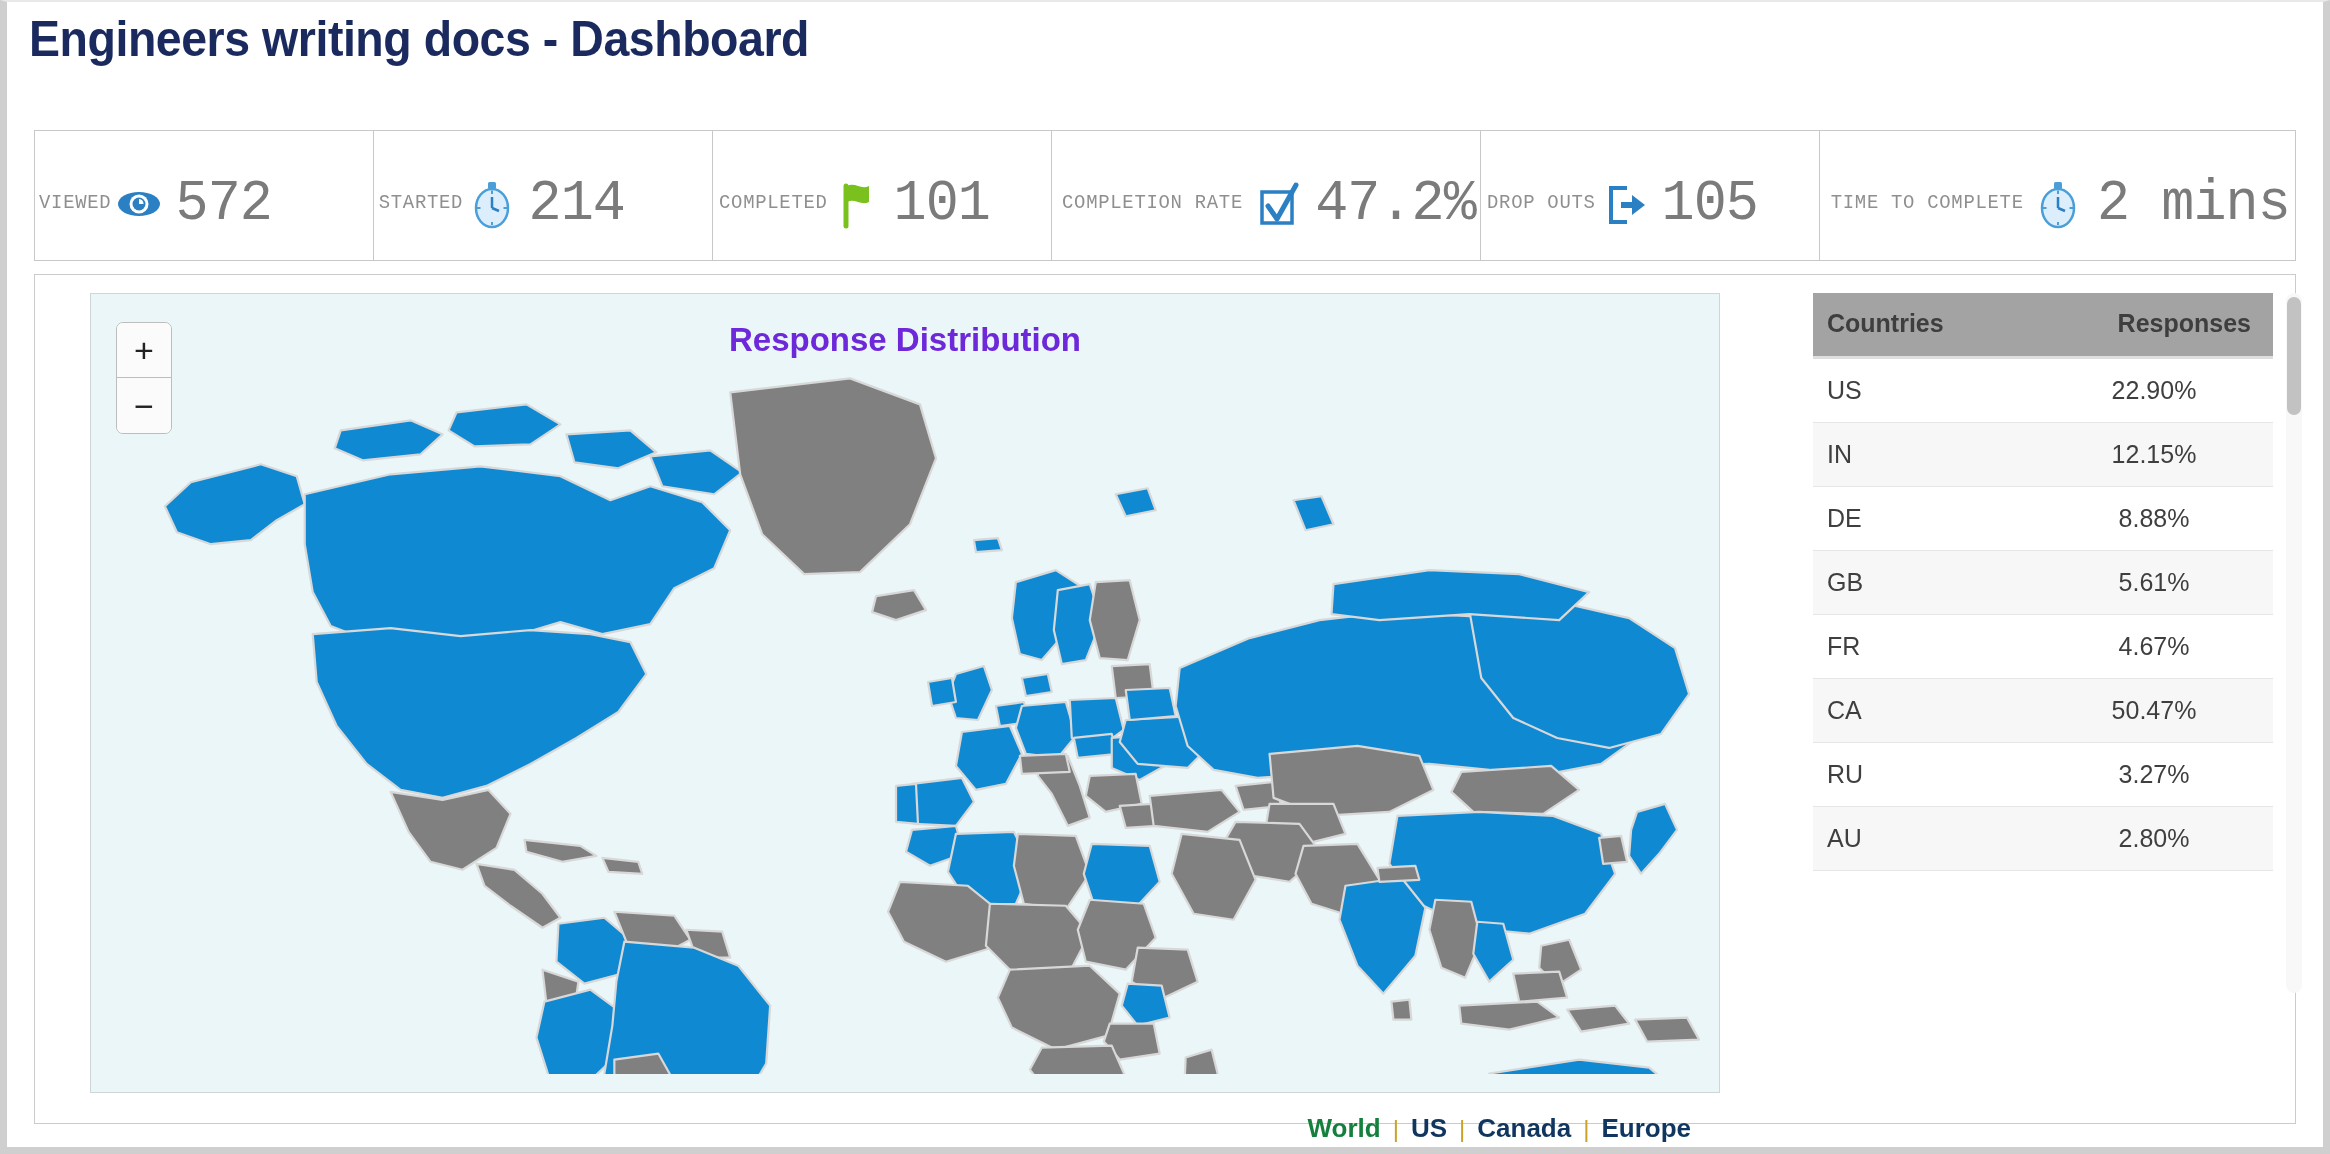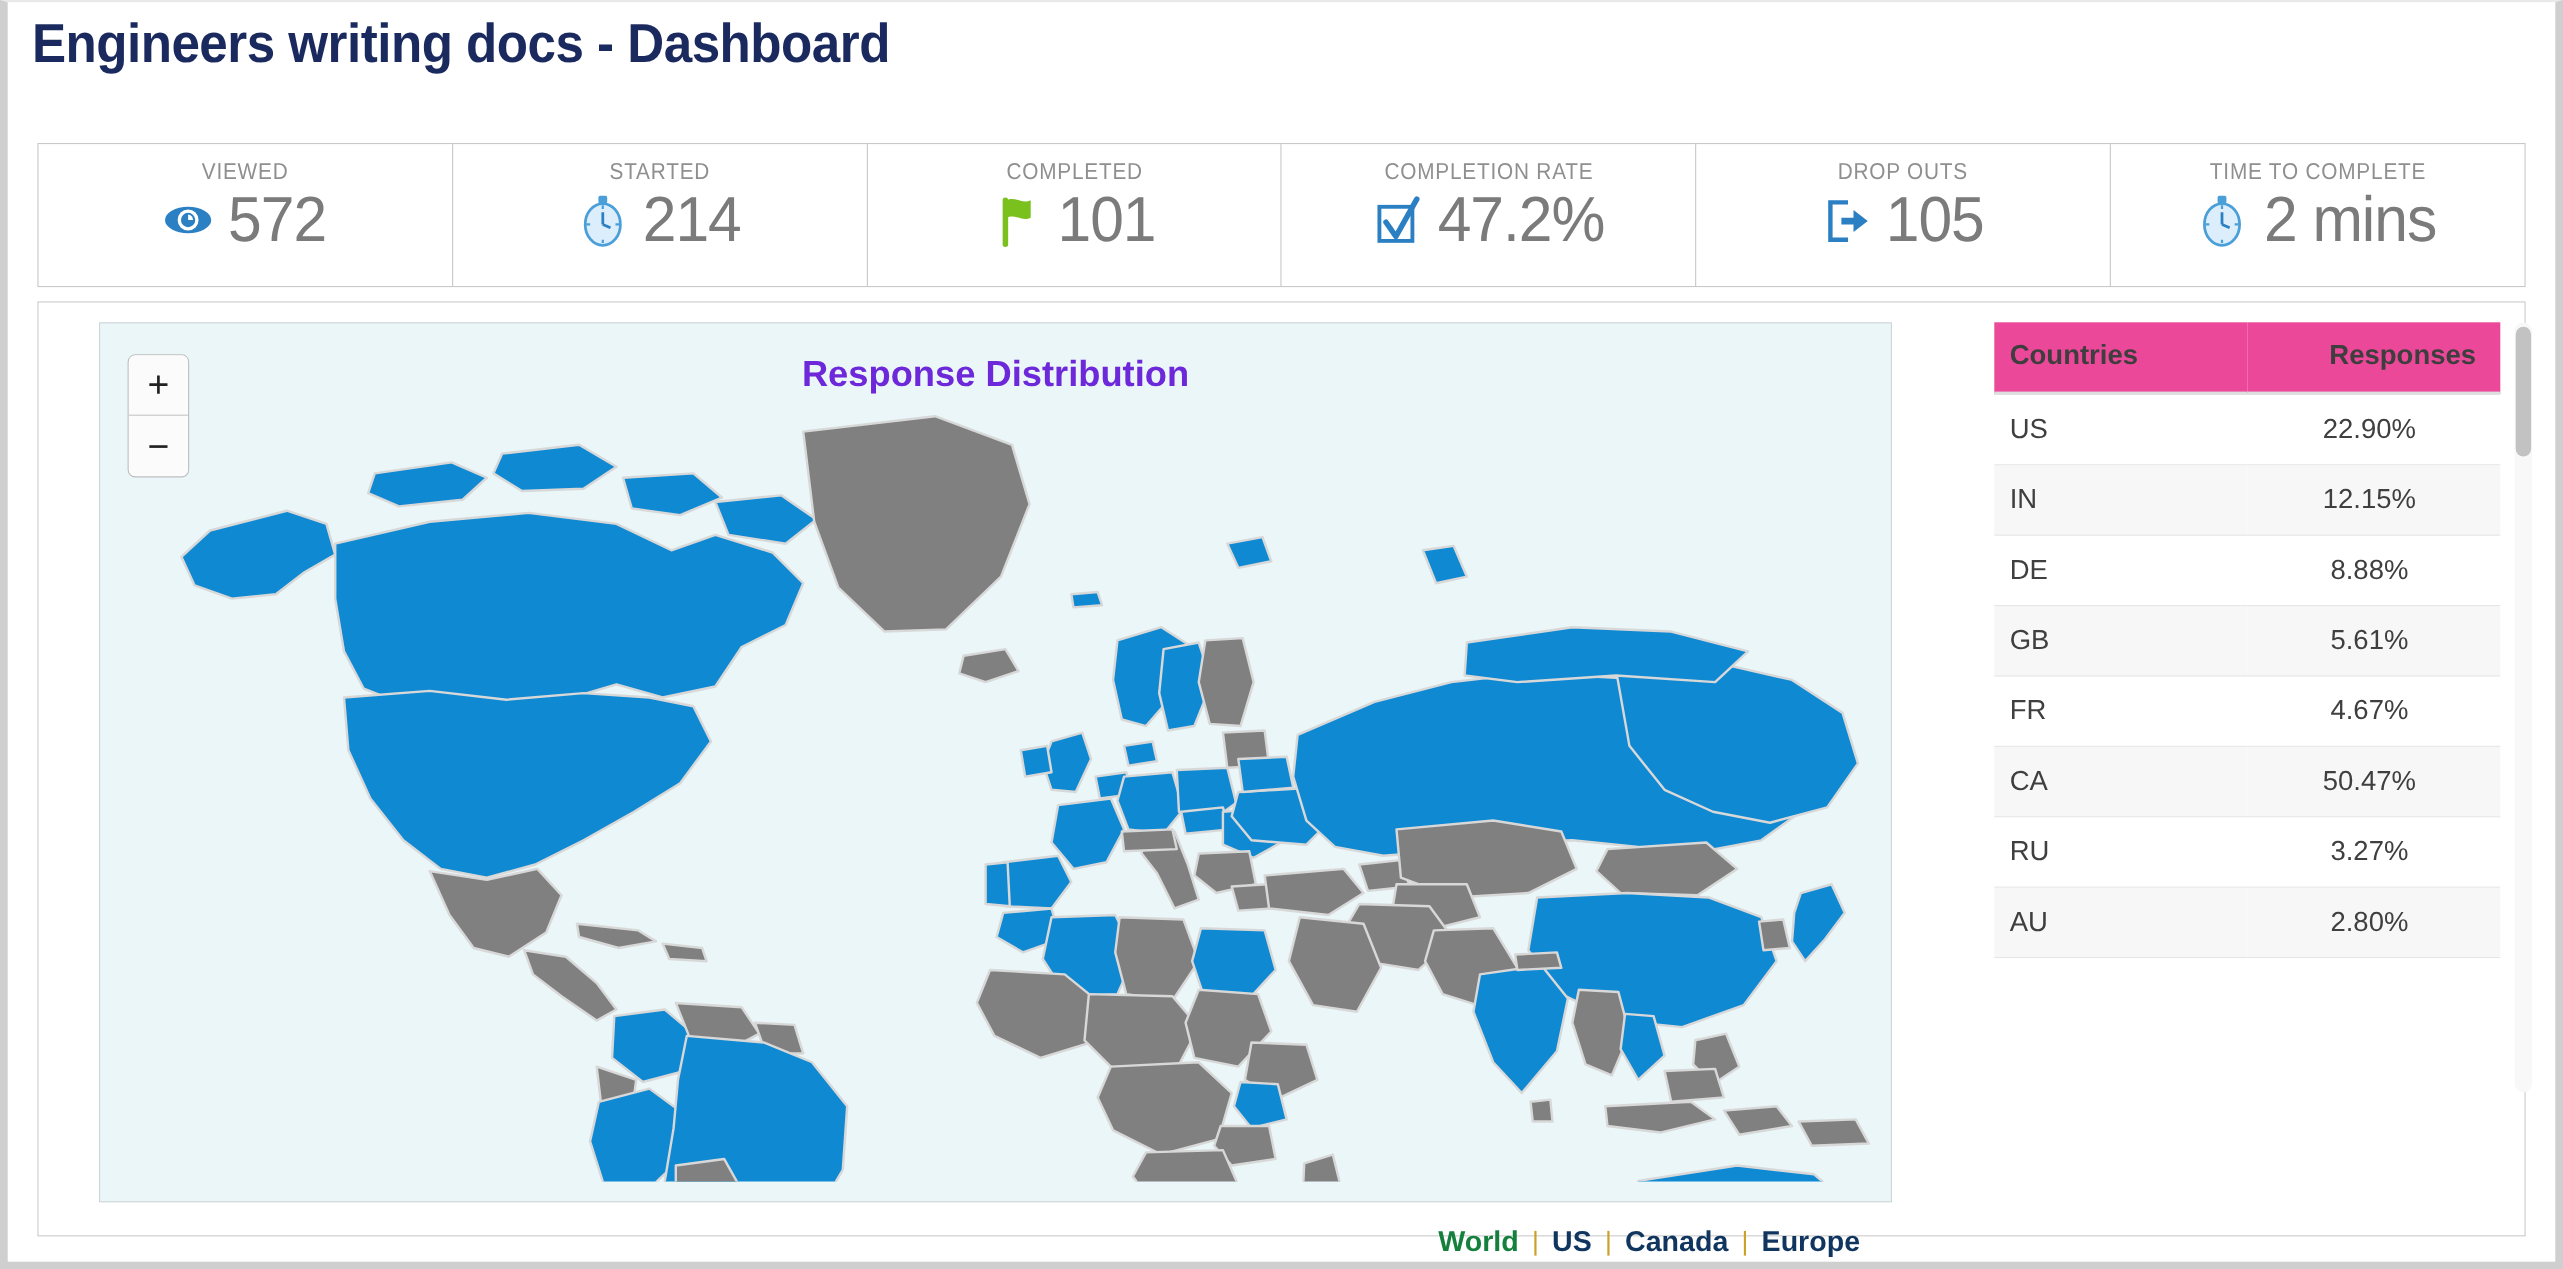--- a/index.html
+++ b/index.html
@@ -46,25 +46,26 @@
     width: 2262px;
     height: 131px;
     display: flex;
     border: 1px solid #c8c8c8;
     background: #ffffff;
   }
   .stat-card {
     flex: 1 1 0;
     border-right: 1px solid #c8c8c8;
     display: flex;
-    flex-direction: column;
+    flex-direction: row;
     align-items: center;
     justify-content: flex-start;
     padding-top: 14px;
     position: relative;
+    font-family: Liberation Mono, monospace;
   }
   .stat-card:last-child { border-right: none; }
 
   .stat-label {
     font-size: 21px;
     color: #8f8f8f;
     letter-spacing: 0.8px;
     font-weight: normal;
     transform: scaleX(0.9);
     white-space: nowrap;
@@ -180,21 +181,21 @@
     width: 460px;
     border-collapse: collapse;
     table-layout: fixed;
   }
   table.countries th {
     font-size: 25px;
     font-weight: bold;
     color: #3e3e3e;
     padding: 16px 14px 18px 14px;
     border-bottom: 3px solid #dedede;
-    background: #ec4899;
+    background: #a3a3a3;
   }
   table.countries th.c-country { text-align: left; }
   table.countries th.c-resp { text-align: right; padding-right: 22px; }
   table.countries td {
     font-size: 25px;
     color: #3f3f3f;
     padding: 17px 14px;
     border-bottom: 1px solid #e6e6e6;
   }
   table.countries td.c-country { text-align: left; }

